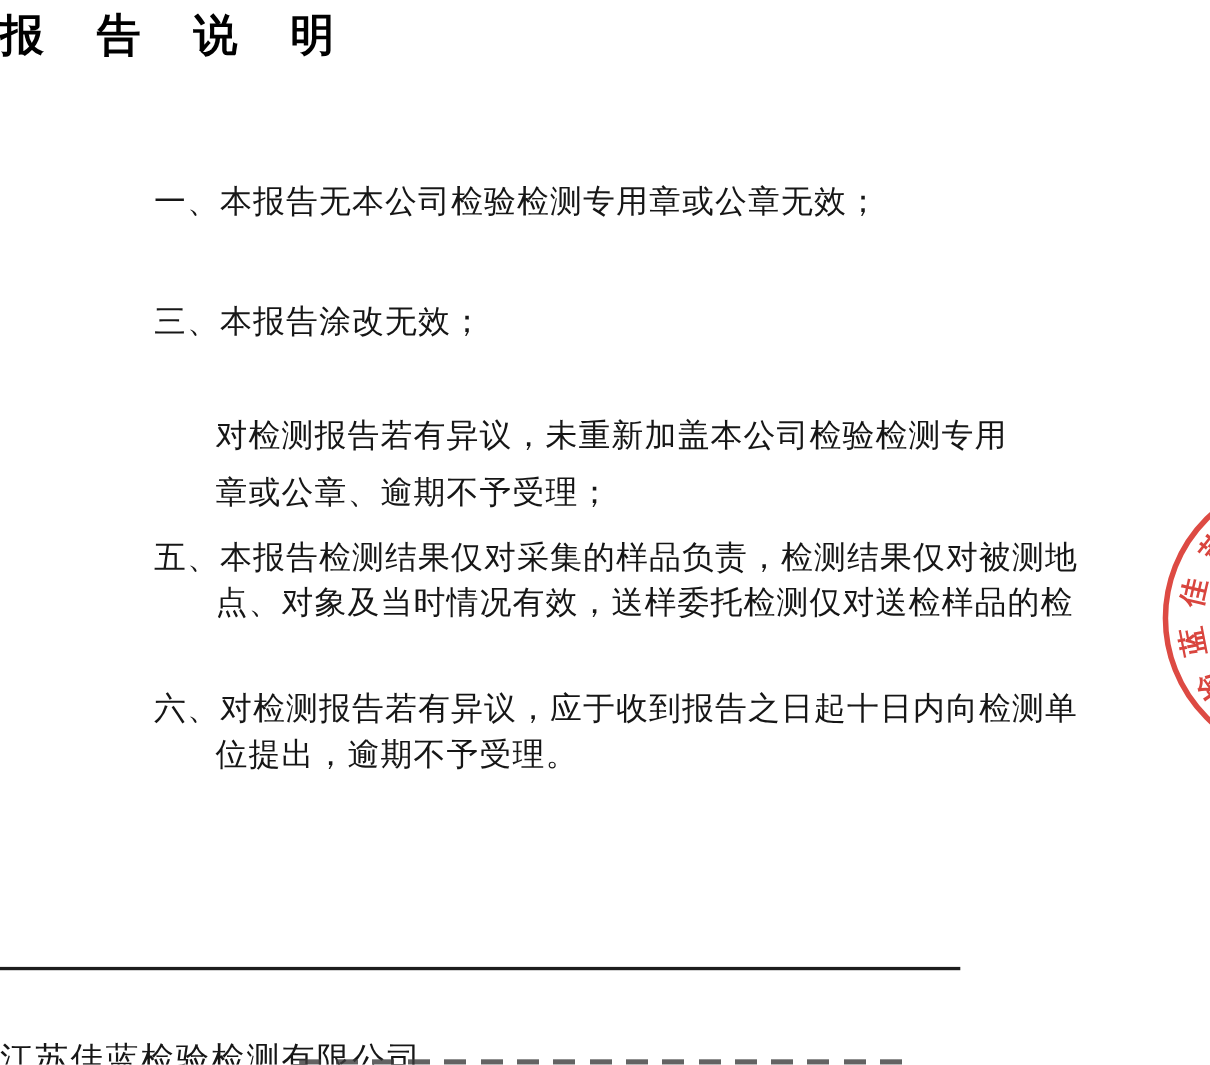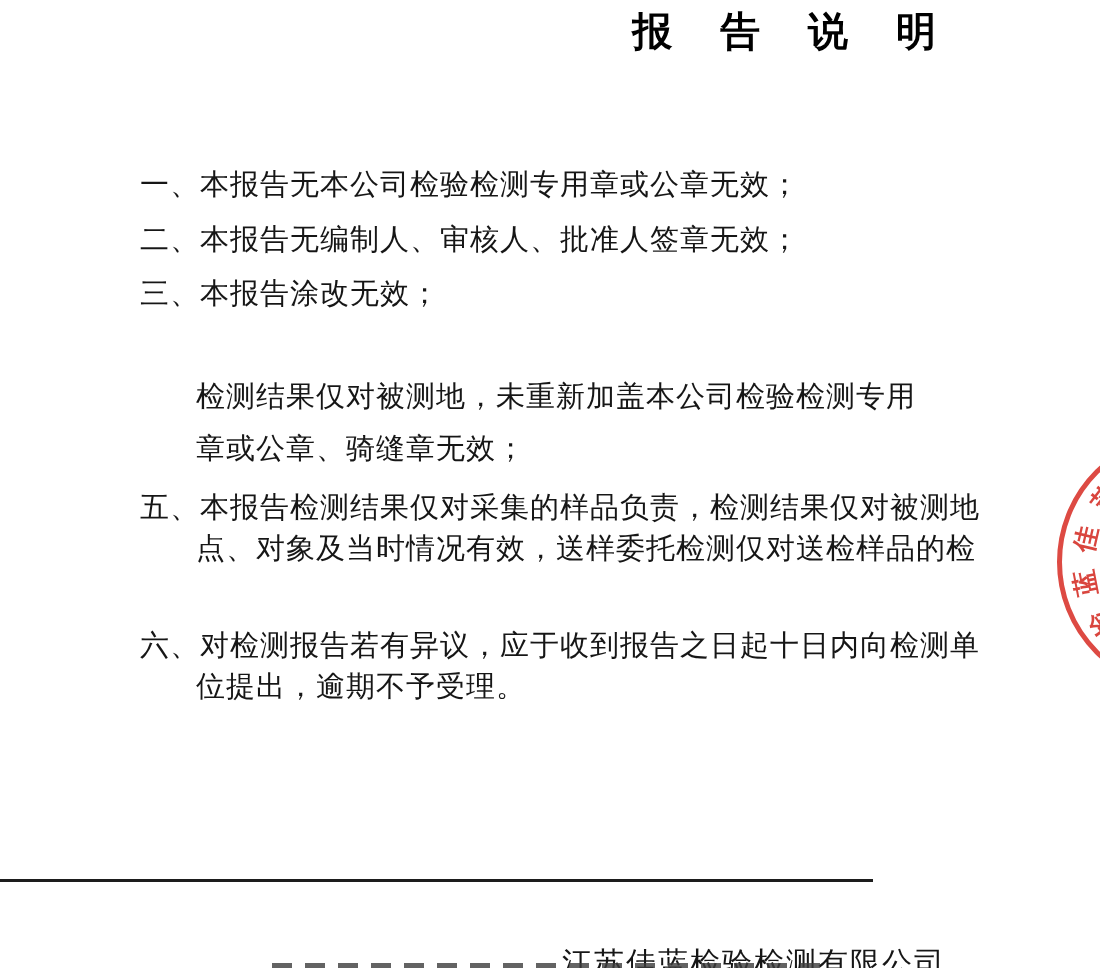--- a/index.html
+++ b/index.html
@@ -2,21 +2,21 @@
 <html><head>
 <meta charset="utf-8">
 <style>
   html,body { margin:0; padding:0; background:#ffffff; }
   .page {
     position:relative; width:1100px; height:968px;
     background:#ffffff; overflow:hidden;
     font-family:"Liberation Serif","DejaVu Serif",serif;
     color:#161616;
   }
-  .centered { position:absolute; left:0; width:946px; text-align:right; }
+  .centered { position:absolute; left:0; width:946px; text-align:left; }
   .title {
     top:4px; margin:0;
     font-family:"DejaVu Sans","Liberation Sans",sans-serif;
     font-size:40px; font-weight:700; color:#000;
     letter-spacing:10px; word-spacing:14px; white-space:nowrap;
   }
   .line {
     position:absolute; left:140px;
     font-size:29px; letter-spacing:1px; line-height:1.1;
     white-space:nowrap;
@@ -48,26 +48,25 @@
 </style>
 </head>
 <body>
 
 <div class="page">
 
   <h1 class="centered title">报 告 说 明</h1>
 
   <div class="line" style="top:141px"><span>一、</span><span>本报告无本公司检验检测专用章或公章无效；</span></div>
 
-  <div class="line" style="top:196px"><span>二、</span><span>本报告无编制人、审核人、批准人签章无效；</span></div>
 
   <div class="line" style="top:250px"><span>三、</span><span>本报告涂改无效；</span></div>
 
-  <div class="line indent" style="top:353px"><span>检测结果仅对被测地，未重新加盖本公司检验检测专用</span></div>
-  <div class="line indent" style="top:405px"><span>章或公章、骑缝章无效；</span></div>
+  <div class="line indent" style="top:353px"><span>对检测报告若有异议，未重新加盖本公司检验检测专用</span></div>
+  <div class="line indent" style="top:405px"><span>章或公章、逾期不予受理；</span></div>
 
   <div class="line" style="top:464px"><span>五、</span><span>本报告检测结果仅对采集的样品负责，检测结果仅对被测地</span></div>
   <div class="line indent" style="top:505px"><span>点、对象及当时情况有效，送样委托检测仅对送检样品的检</span></div>
 
   <div class="line indent" style="top:643px"><span>位提出，逾期不予受理。</span></div>
   <div class="line" style="top:602px"><span>六、</span><span>对检测报告若有异议，应于收到报告之日起十日内向检测单</span></div>
 
   <div class="footer-rule"></div>
   <div class="centered company">江苏佳蓝检验检测有限公司</div>
   <div class="cropped-line"></div>

